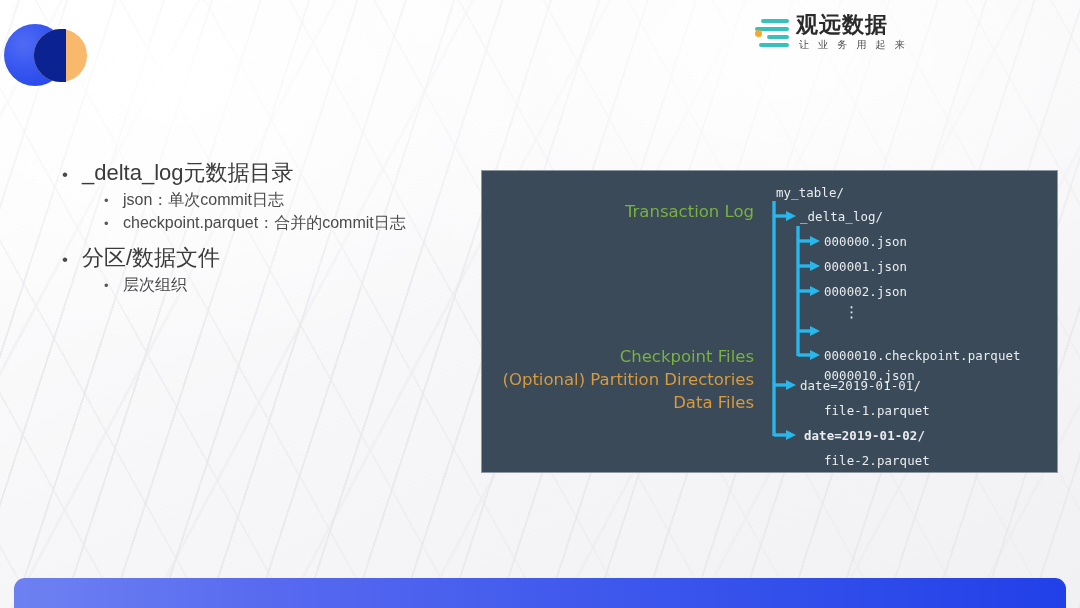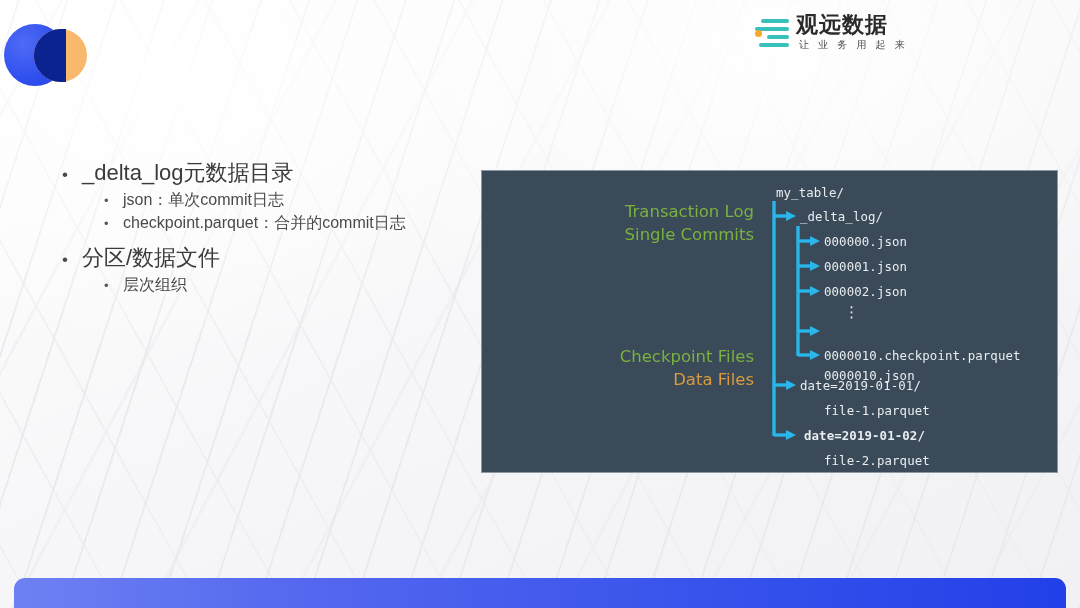--- a/index.html
+++ b/index.html
@@ -326,24 +326,24 @@
       <span class="dot">•</span>
       <span>层次组织</span>
     </div>
   </div>
 
   <div class="diagram">
 
     <div class="dg-labels">
       <div class="lblgrp-1">
         <div class="lbl lbl-green">Transaction Log</div>
-        <div class="lbl lbl-green">Single Commits</div>
       </div>
       <div class="lblgrp-2">
         <div class="lbl lbl-green">Checkpoint Files</div>
+        <div class="lbl lbl-orange">(Optional) Partition Directories</div>
         <div class="lbl lbl-orange">Data Files</div>
       </div>
     </div>
 
     <div class="tree">
       <svg width="290" height="303">
         <g stroke="#29b6ea" stroke-width="3.4" fill="none" stroke-linecap="butt">
 
           <line x1="6" y1="30" x2="6" y2="265"></line>
 

